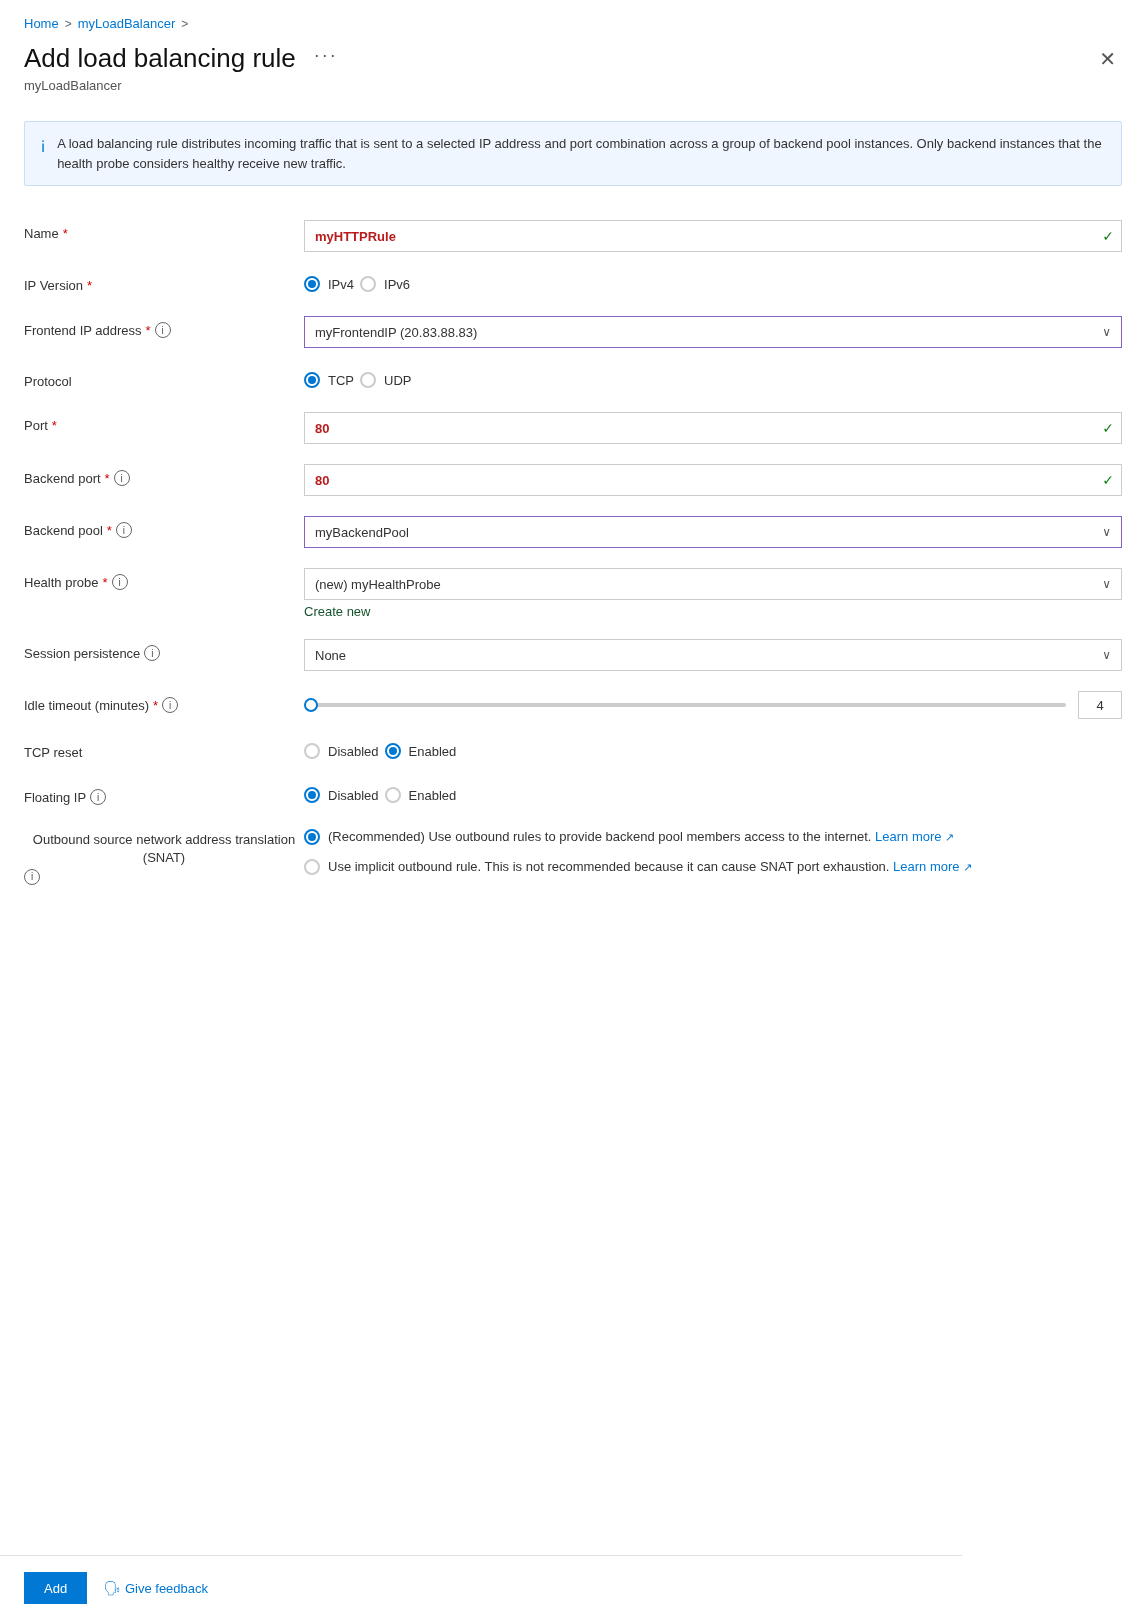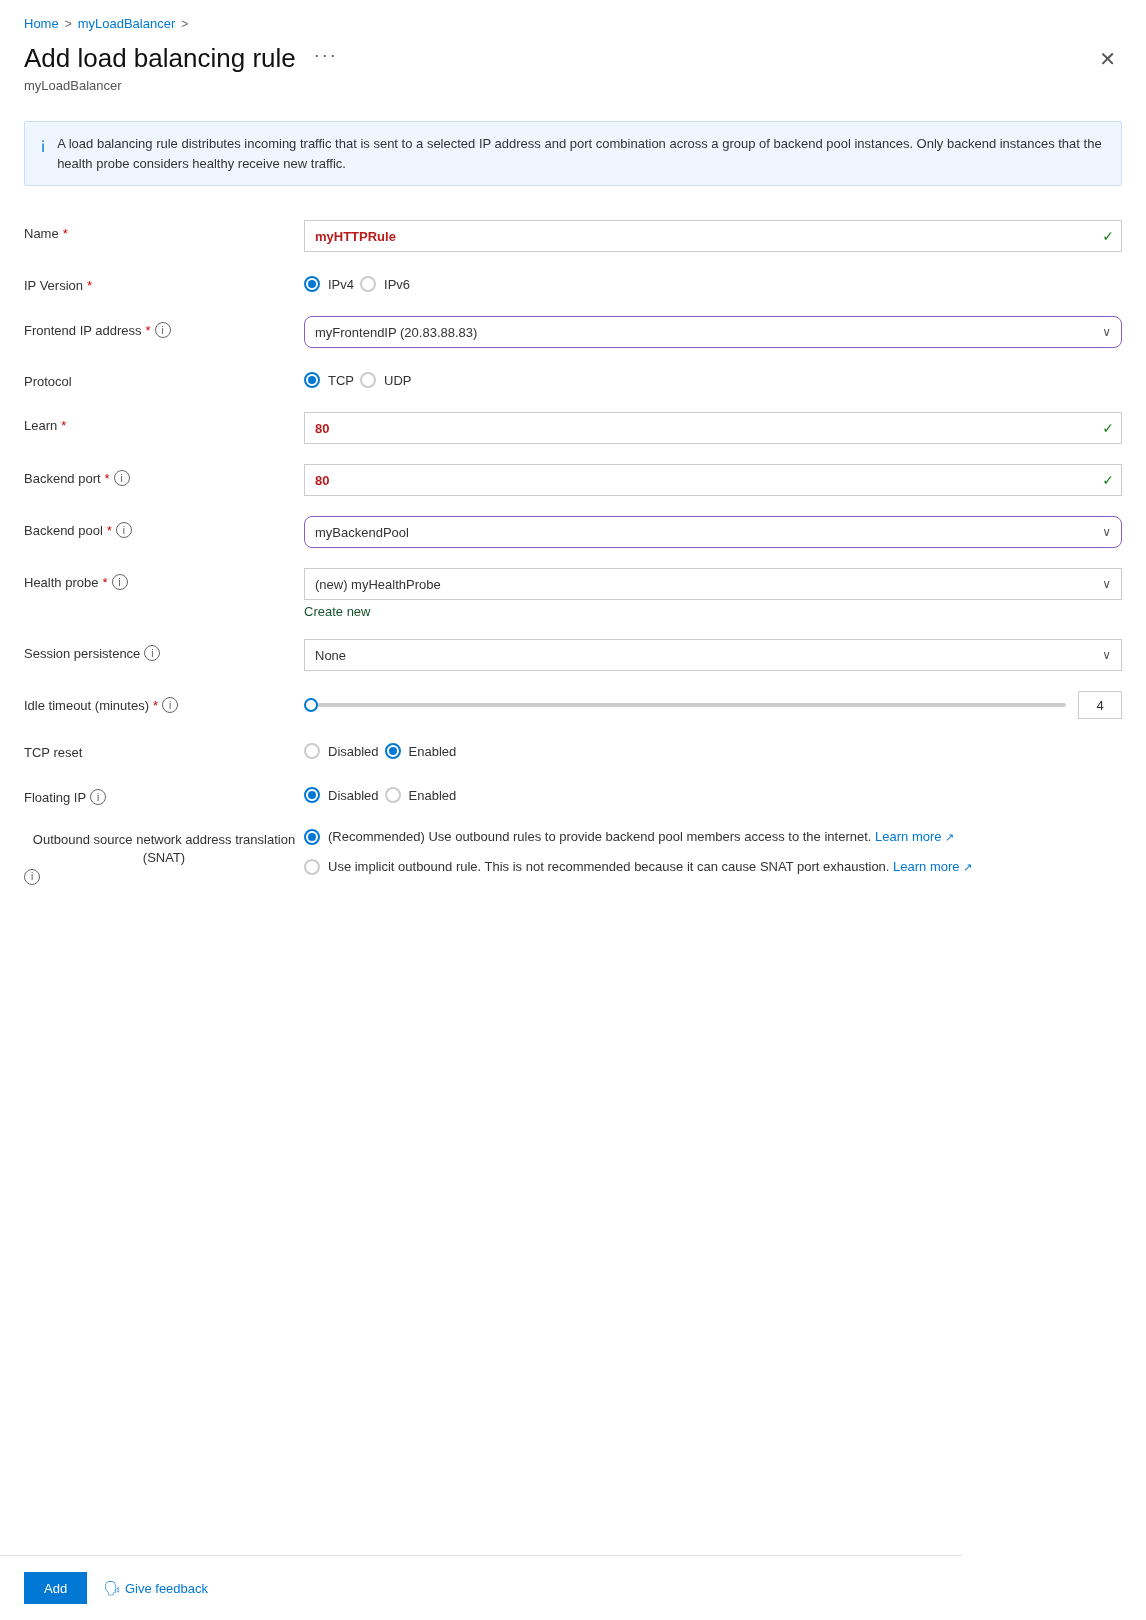--- a/index.html
+++ b/index.html
@@ -143,21 +143,21 @@
       border: 1px solid #0078d4;
       padding: 4px 10px;
       font-size: 13px;
       color: #333;
       background: #fff;
       cursor: pointer;
       display: flex;
       align-items: center;
       justify-content: space-between;
     }
-    .select-input.purple { border-color: #8661c5; border-radius: 8px; }
+    .select-input.purple { border-color: #8661c5; }
     .select-input.gray { border-color: #ccc; }
     .chevron-icon { color: #555; font-size: 12px; }
     .radio-group {
       display: flex;
       flex-direction: row;
       gap: 6px;
       padding-top: 4px;
     }
     .radio-item {
       display: flex;
@@ -397,21 +397,21 @@
         <label class="radio-item">
           <div class="radio-outer"></div>
           <span>UDP</span>
         </label>
       </div>
     </div>
   </div>
 
   <div class="form-row">
     <div class="form-label">
-      <span>Learn</span>
+      <span>Port</span>
       <span class="required-star">*</span>
     </div>
     <div class="form-control">
       <div class="input-wrapper">
         <input type="text" class="text-input" value="80" style="">
         <span class="input-check">✓</span>
       </div>
     </div>
   </div>
 

